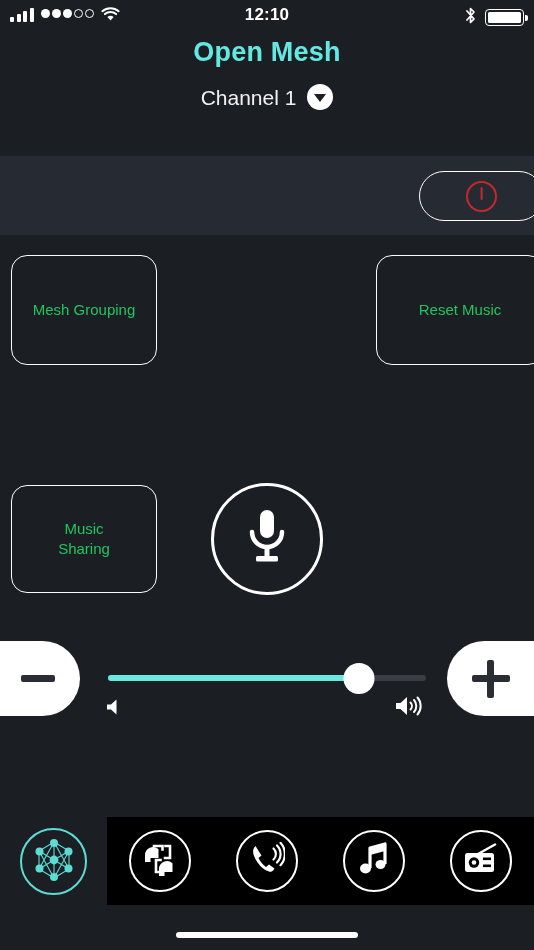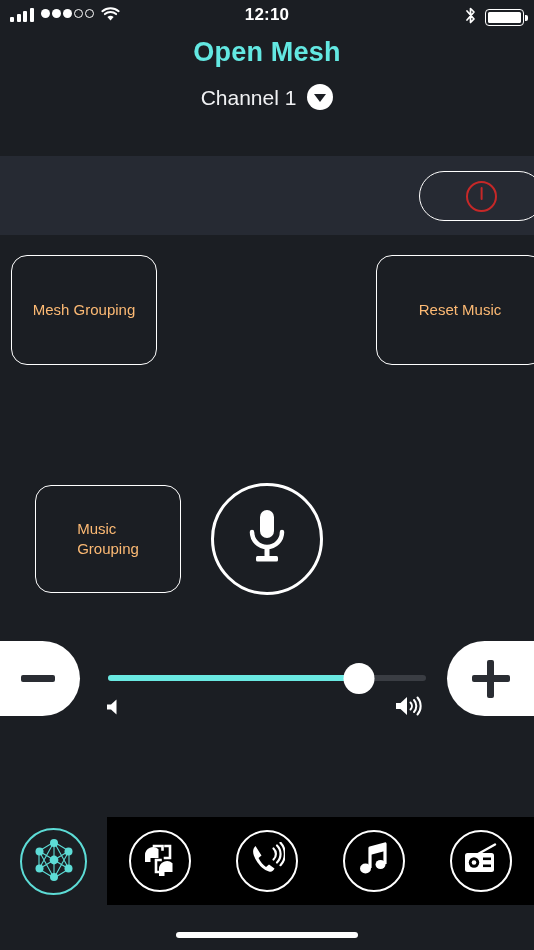--- a/index.html
+++ b/index.html
@@ -99,26 +99,26 @@
     width: 2.8px; height: 13px; background: #c62828;
     transform: translateX(-50%); border-radius: 2px;
   }
 
   
   .obox {
     position: absolute;
     border: 1.7px solid #ffffff; border-radius: 16px;
     background: transparent;
     display: flex; align-items: center; justify-content: center;
-    color: #fdba74; font-size: 15px; line-height: 1.35;
+    text-align: center; color: #22c55e; font-size: 15px; line-height: 1.35;
     padding: 4px 19px;
   }
   #mesh-grouping { left: 11px; top: 255px; width: 146px; height: 110px; }
   #reset-mesh   { left: 376px; top: 255px; width: 168px; height: 110px; }
-  #music-sharing{ left: 11px; top: 485px; width: 146px; height: 108px; margin-left: 24px; }
+  #music-sharing{ left: 11px; top: 485px; width: 146px; height: 108px; }
 
   
   .mic-btn {
     position: absolute; left: 211px; top: 483px;
     width: 112px; height: 112px; border-radius: 50%;
     border: 3px solid #ffffff; background: transparent;
     display: flex; align-items: center; justify-content: center;
   }
 
   
@@ -242,21 +242,21 @@
     <span>Mesh Grouping</span>
   </div>
 
   <div class="obox" id="reset-mesh">
     <span>Reset Music</span>
   </div>
 
   <div class="obox" id="music-sharing">
     <span>
       <span>Music</span><br>
-      <span>Grouping</span>
+      <span>Sharing</span>
     </span>
   </div>
 
   <div class="mic-btn">
     <span>
       <svg width="46" height="62" viewBox="0 0 46 62">
         <rect x="16" y="4" width="14" height="28" rx="7" fill="#fff"></rect>
         <path d="M8 26 a15 15 0 0 0 30 0" stroke="#fff" stroke-width="4.5" fill="none" stroke-linecap="round"></path>
         <rect x="20.5" y="40" width="5" height="11" fill="#fff"></rect>
         <rect x="12" y="50" width="22" height="5.5" rx="1.5" fill="#fff"></rect>

